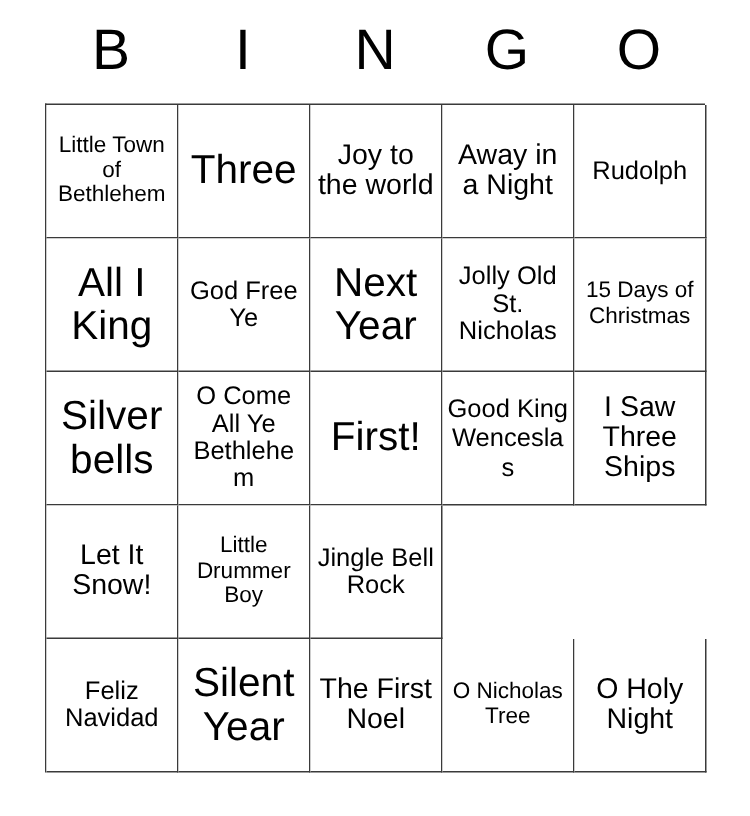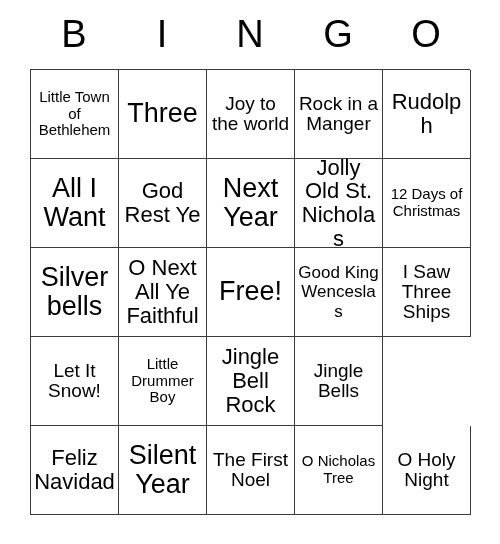--- a/index.html
+++ b/index.html
@@ -72,21 +72,21 @@
     width: 100%;
     text-align: center;
     color: #000000;
     word-wrap: break-word;
     line-height: 1.06;
   }
 
   
   .size-xl  { font-size: 27px; line-height: 1.08; }
   .size-lg  { font-size: 19px; line-height: 1.07; }
-  .size-md  { font-size: 22px; line-height: 1.08; }
+  .size-md  { font-size: 17px; line-height: 1.08; }
   .size-sm  { font-size: 15px; line-height: 1.12; }
   .size-xs  { font-size: 17px; line-height: 1.15; }
 </style>
 </head>
 <body>
 
 <div id="bingo-card">
 
   <div id="bingo-header">
     <div class="header-letter">B</div>
@@ -102,75 +102,72 @@
       <div class="bingo-cell">
           <span class="cell-text size-sm">Little Town of Bethlehem</span>
         </div>
       <div class="bingo-cell">
           <span class="cell-text size-xl">Three</span>
         </div>
       <div class="bingo-cell">
           <span class="cell-text size-lg">Joy to the world</span>
         </div>
       <div class="bingo-cell">
-          <span class="cell-text size-lg">Rock in a Manger</span>
+          <span class="cell-text size-lg">Away in a Night</span>
         </div>
       <div class="bingo-cell">
           <span class="cell-text size-md">Rudolph</span>
         </div>
     </div>
 
     <div class="bingo-row">
       <div class="bingo-cell">
-          <span class="cell-text size-xl">All I Want</span>
+          <span class="cell-text size-xl">All I King</span>
         </div>
       <div class="bingo-cell">
-          <span class="cell-text size-md">God Rest Ye</span>
+          <span class="cell-text size-md">God Free Ye</span>
         </div>
       <div class="bingo-cell">
           <span class="cell-text size-xl">Next Year</span>
         </div>
       <div class="bingo-cell">
           <span class="cell-text size-md">Jolly Old St. Nicholas</span>
         </div>
       <div class="bingo-cell">
-          <span class="cell-text size-sm">12 Days of Christmas</span>
+          <span class="cell-text size-sm">15 Days of Christmas</span>
         </div>
     </div>
 
     <div class="bingo-row">
       <div class="bingo-cell">
           <span class="cell-text size-xl">Silver bells</span>
         </div>
       <div class="bingo-cell">
-          <span class="cell-text size-md">O Next All Ye Faithful</span>
+          <span class="cell-text size-md">O Come All Ye Bethlehem</span>
         </div>
       <div class="bingo-cell">
-          <span class="cell-text size-xl">Free!</span>
+          <span class="cell-text size-xl">First!</span>
         </div>
       <div class="bingo-cell">
           <span class="cell-text size-xs">Good King Wenceslas</span>
         </div>
       <div class="bingo-cell">
           <span class="cell-text size-lg">I Saw Three Ships</span>
         </div>
     </div>
 
     <div class="bingo-row">
       <div class="bingo-cell">
           <span class="cell-text size-lg">Let It Snow!</span>
         </div>
       <div class="bingo-cell">
           <span class="cell-text size-sm">Little Drummer Boy</span>
         </div>
       <div class="bingo-cell">
           <span class="cell-text size-md">Jingle Bell Rock</span>
-        </div>
-      <div class="bingo-cell">
-          <span class="cell-text size-lg">Jingle Bells</span>
         </div>
     </div>
 
     <div class="bingo-row">
       <div class="bingo-cell">
           <span class="cell-text size-md">Feliz Navidad</span>
         </div>
       <div class="bingo-cell">
           <span class="cell-text size-xl">Silent Year</span>
         </div>

